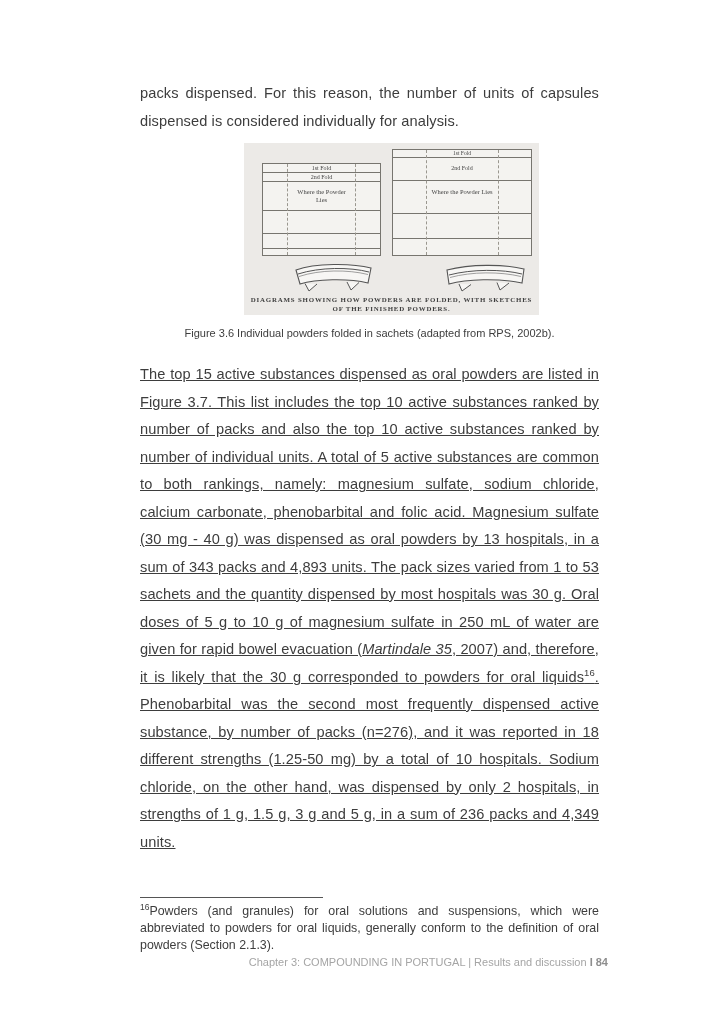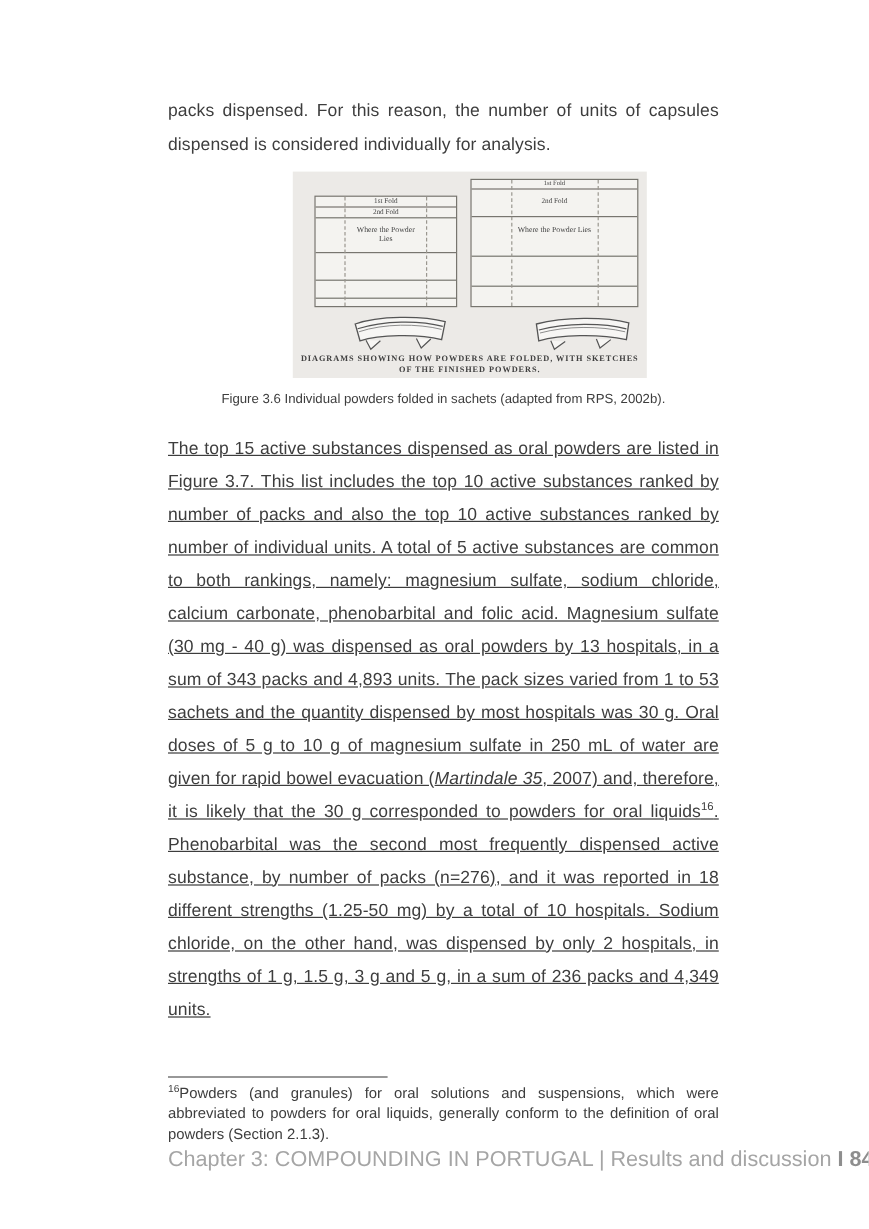--- a/index.html
+++ b/index.html
@@ -80,21 +80,21 @@
     margin: 0;
   }
   .footnote-text sup { font-size: 8.5px; line-height: 0; vertical-align: super; }
 
   
   .footer {
     position: absolute;
     left: 140px; top: 956px;
     width: 468px;
     text-align: right;
-    font-size: 18px;
+    font-size: 11px;
     color: #a5a5a5;
     white-space: nowrap;
   }
   .footer .page-num { font-weight: bold; color: #8e8e8e; }
 </style>
 </head>
 <body>
 
 <div class="page">
   <div class="content">

